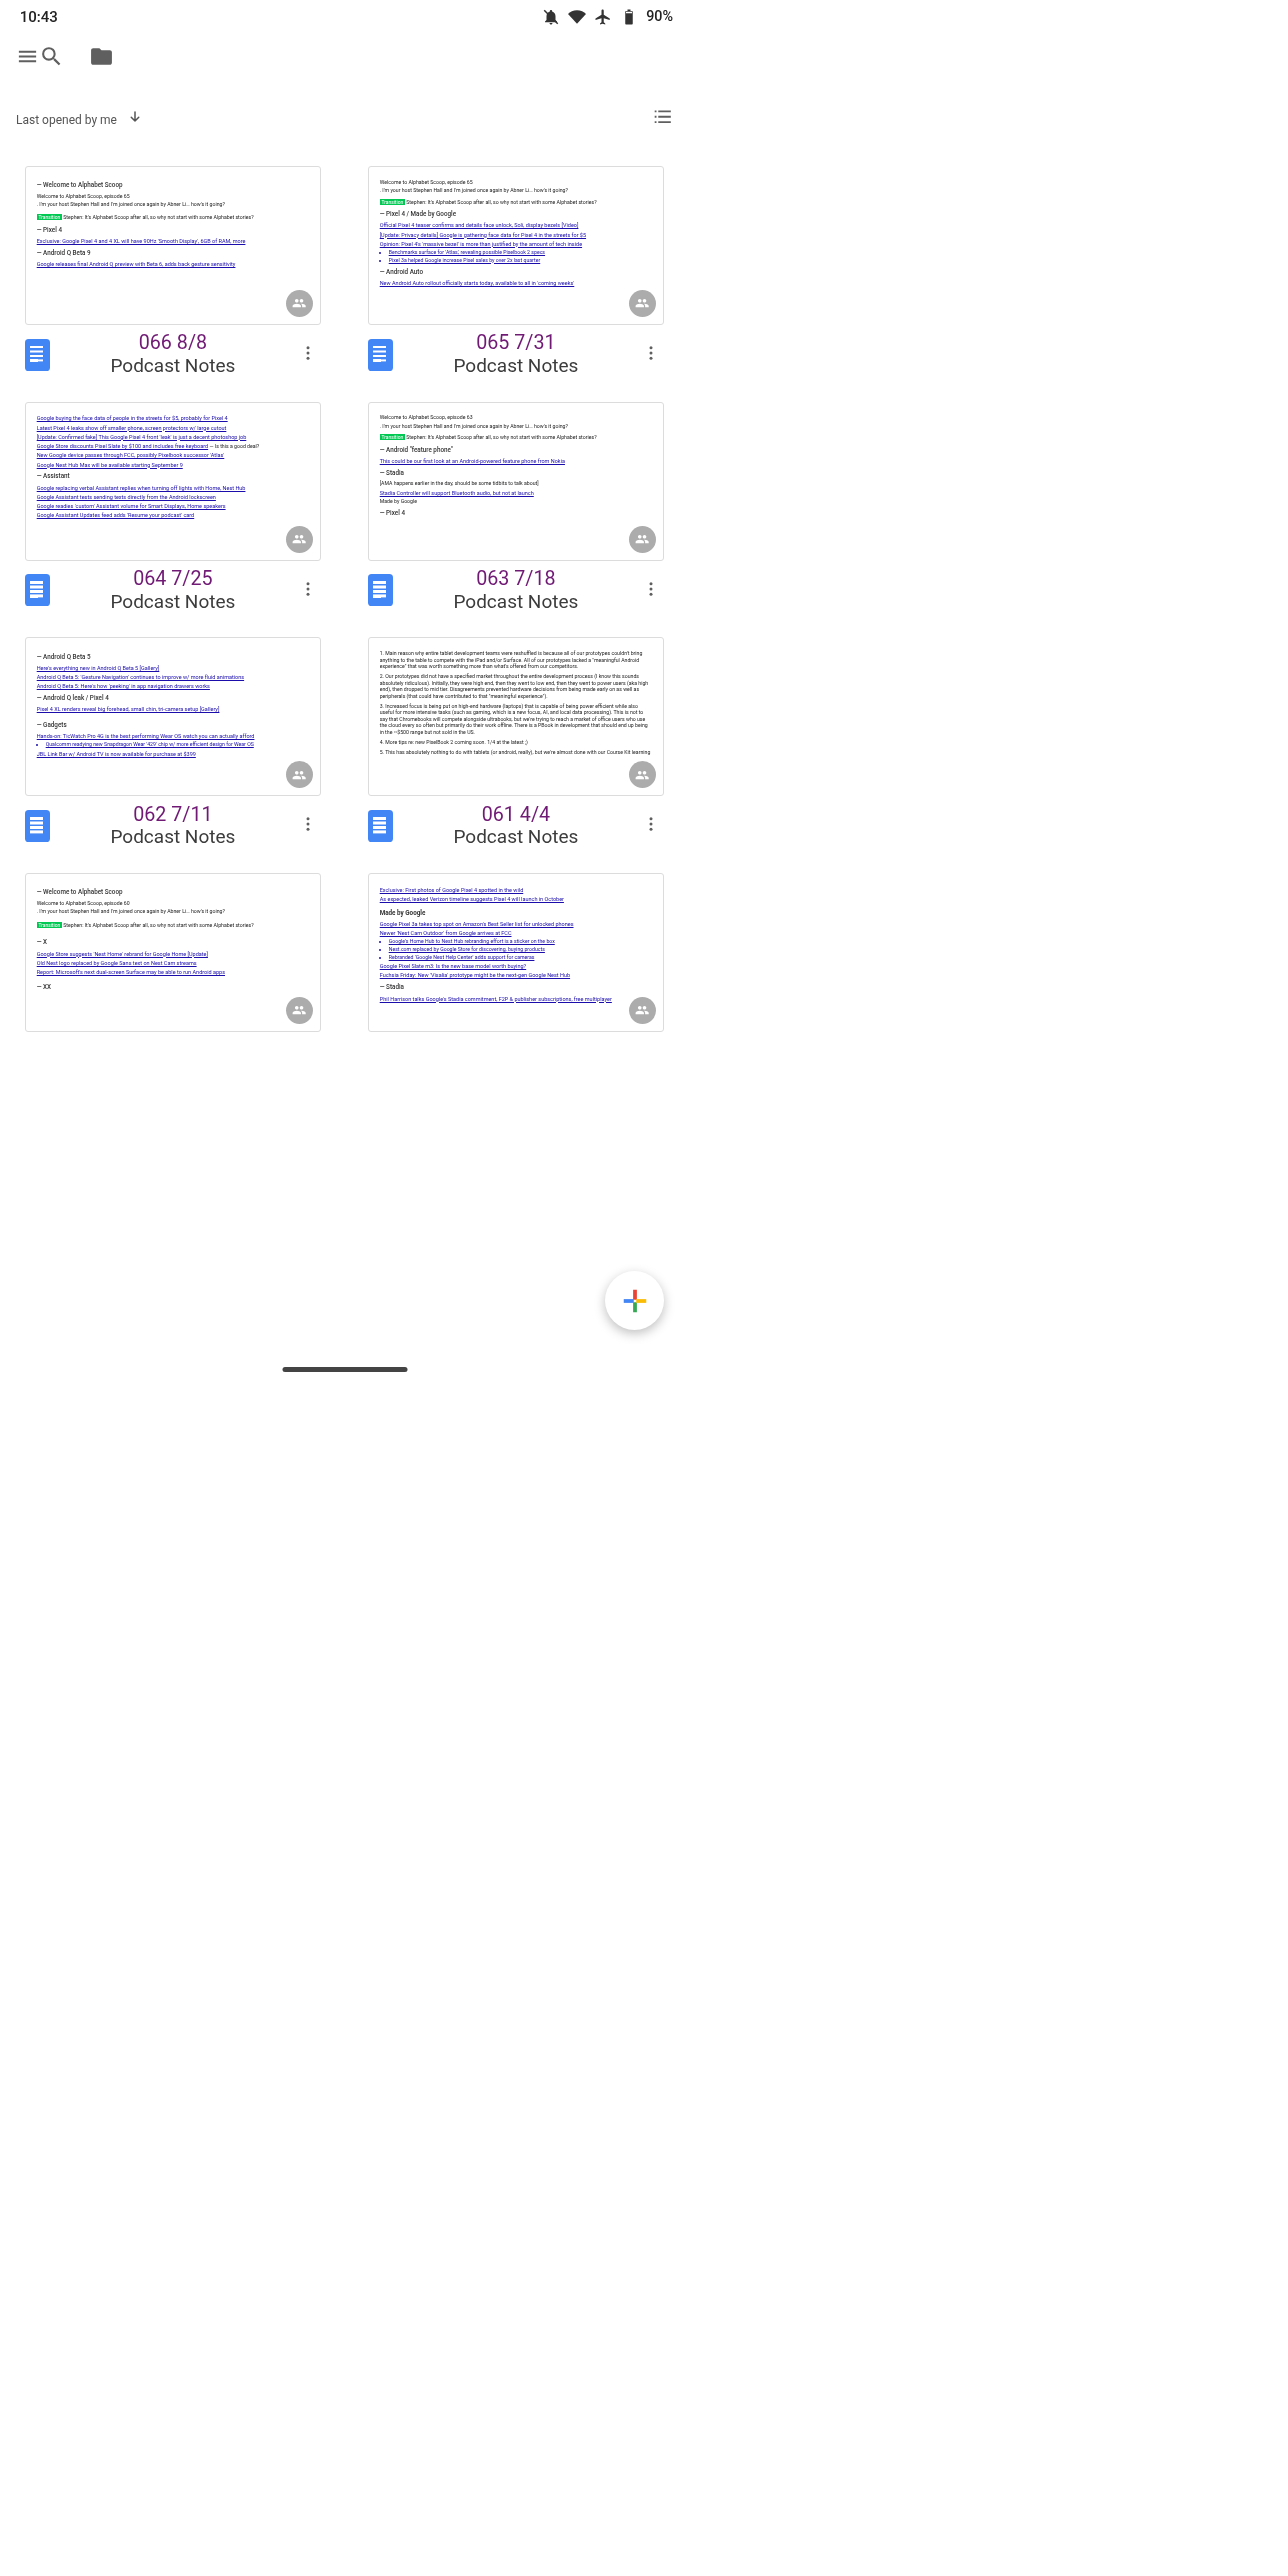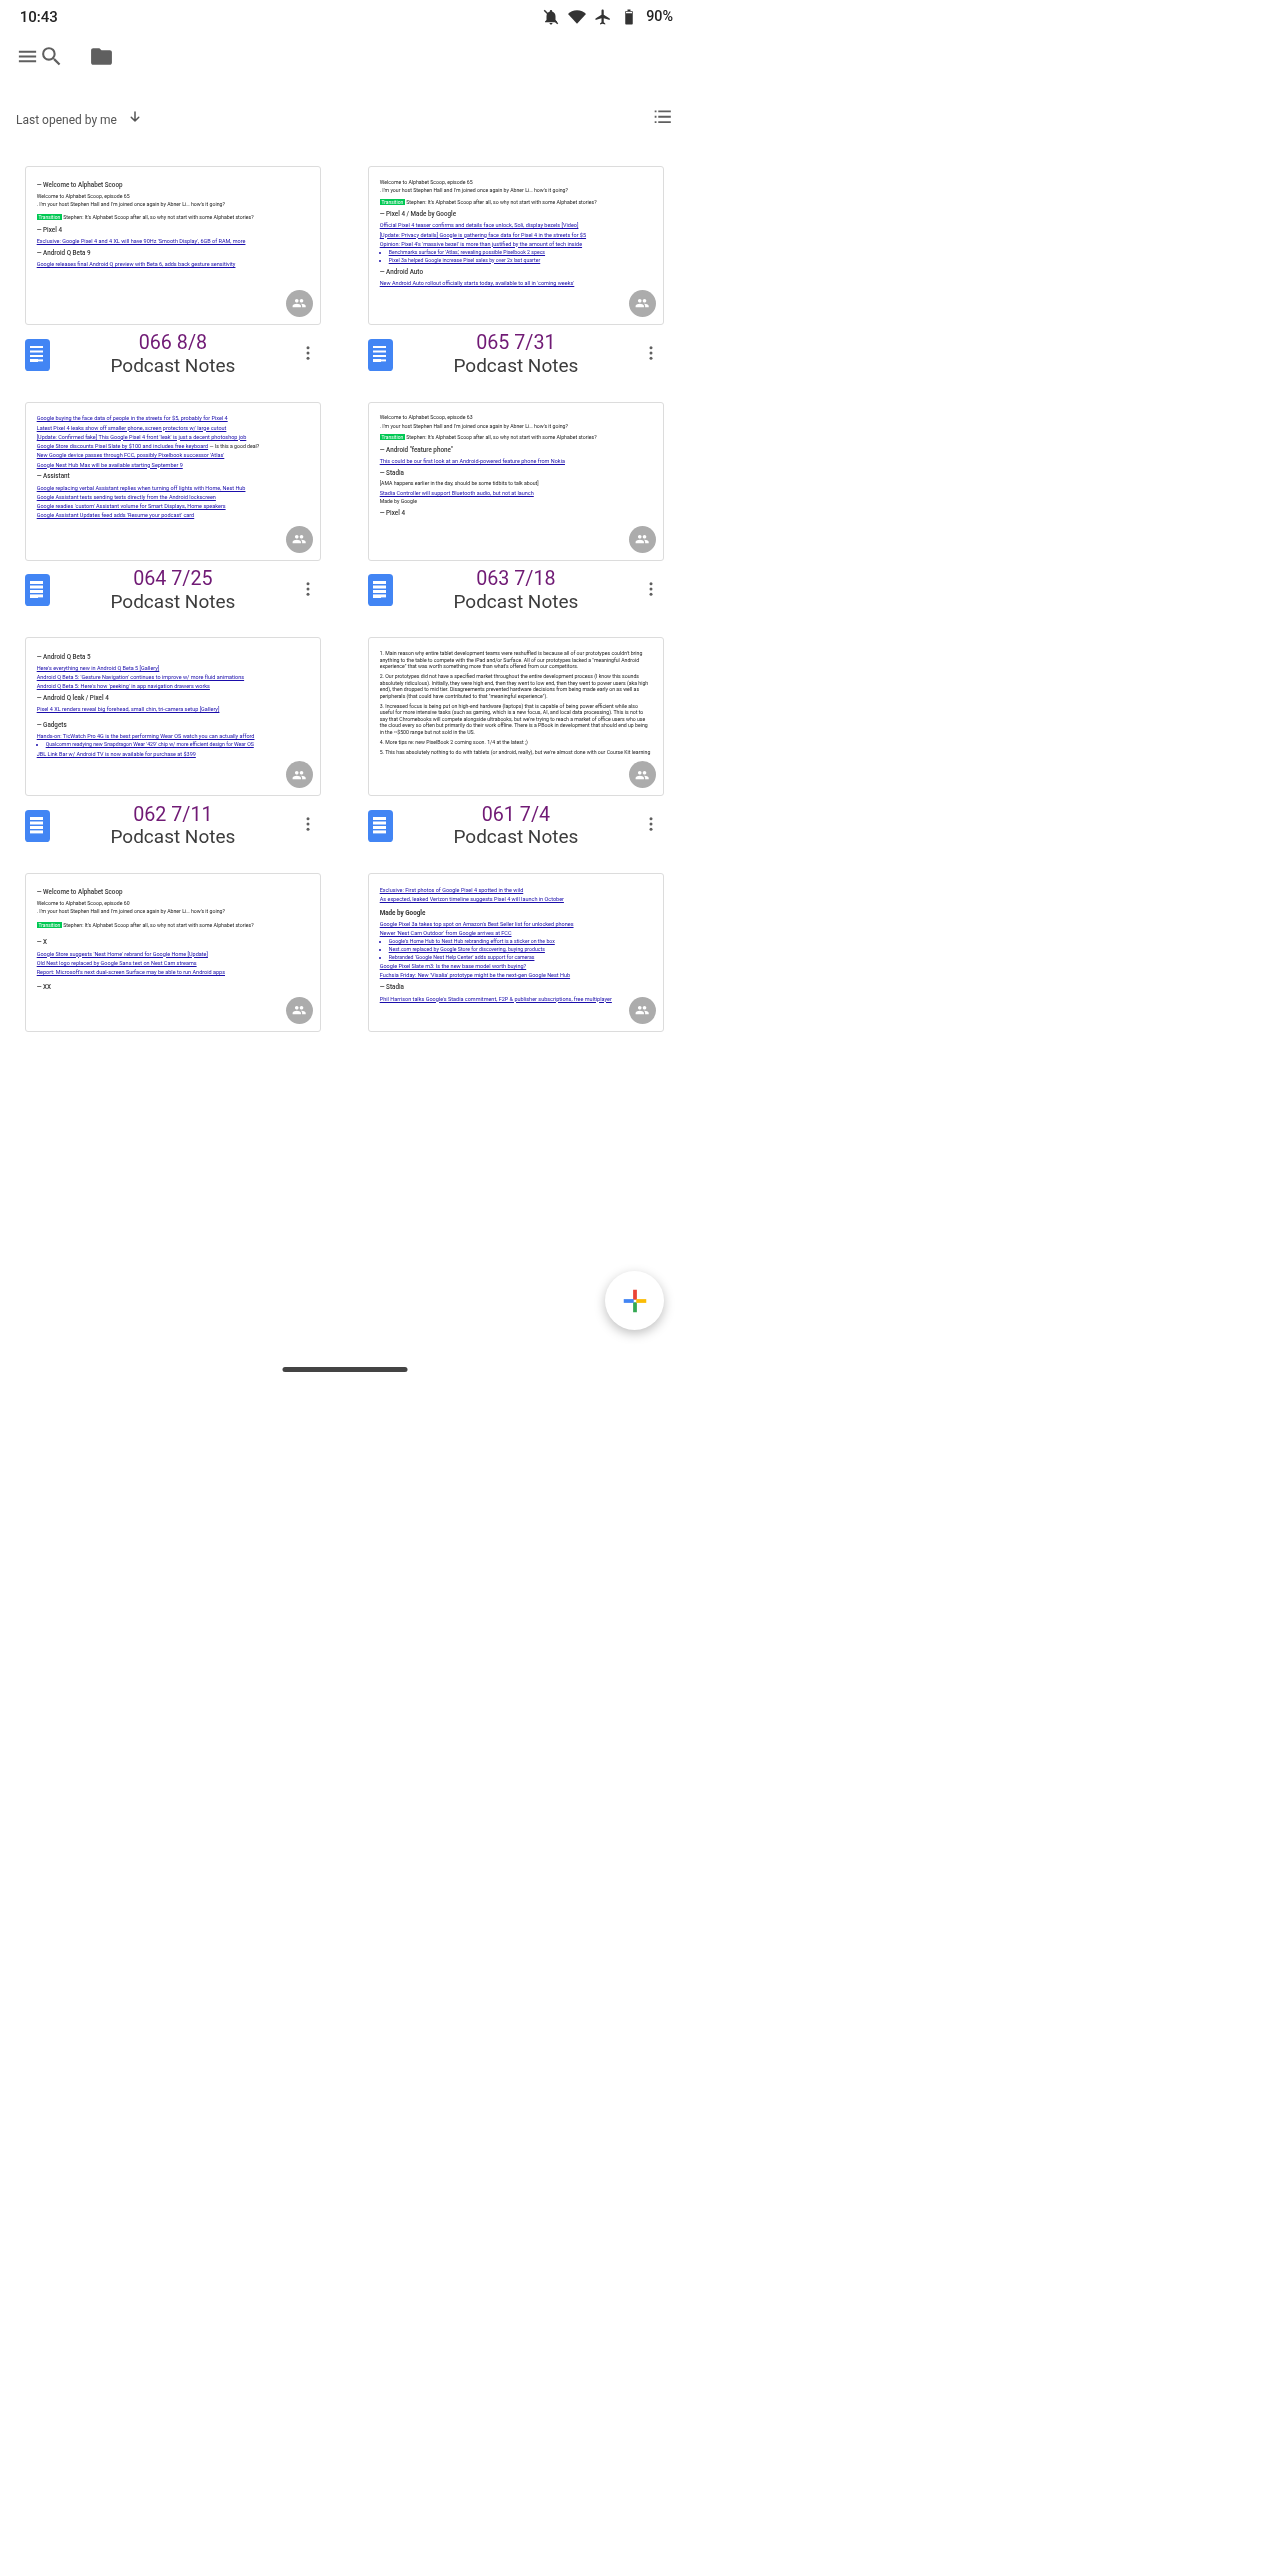--- a/index.html
+++ b/index.html
@@ -393,21 +393,21 @@
       <div class="body" style="margin-top:3.6px;">5. This has absolutely nothing to do with tablets (or android, really), but we're almost done with our Course Kit learning</div>
       <div class="shared">
           <svg width="14.3" height="14.3" viewBox="0 0 24 24" fill="#fff">
             <path d="M16 11c1.66 0 3-1.34 3-3s-1.34-3-3-3-3 1.34-3 3 1.34 3 3 3zm-8 0c1.66 0 3-1.34 3-3S9.66 5 8 5 5 6.34 5 8s1.34 3 3 3zm0 2c-2.33 0-7 1.17-7 3.5V19h14v-2.5c0-2.33-4.67-3.5-7-3.5zm8 0c-.29 0-.62.02-.97.05 1.16.84 1.97 1.97 1.97 3.45V19h6v-2.5c0-2.33-4.67-3.5-7-3.5z"></path>
           </svg>
         </div>
     </div>
     <div class="meta">
       <div class="docicon"></div>
       <div class="title-wrap">
-        <div class="title-line1">061 7/4</div>
+        <div class="title-line1">061 4/4</div>
         <div class="title-line2">Podcast Notes</div>
       </div>
       <div class="more"><svg width="18" height="18" viewBox="0 0 24 24" fill="#5f5f5f">
             <circle cx="12" cy="5" r="2"></circle>
             <circle cx="12" cy="12" r="2"></circle>
             <circle cx="12" cy="19" r="2"></circle>
           </svg></div>
     </div>
   </div>
 

